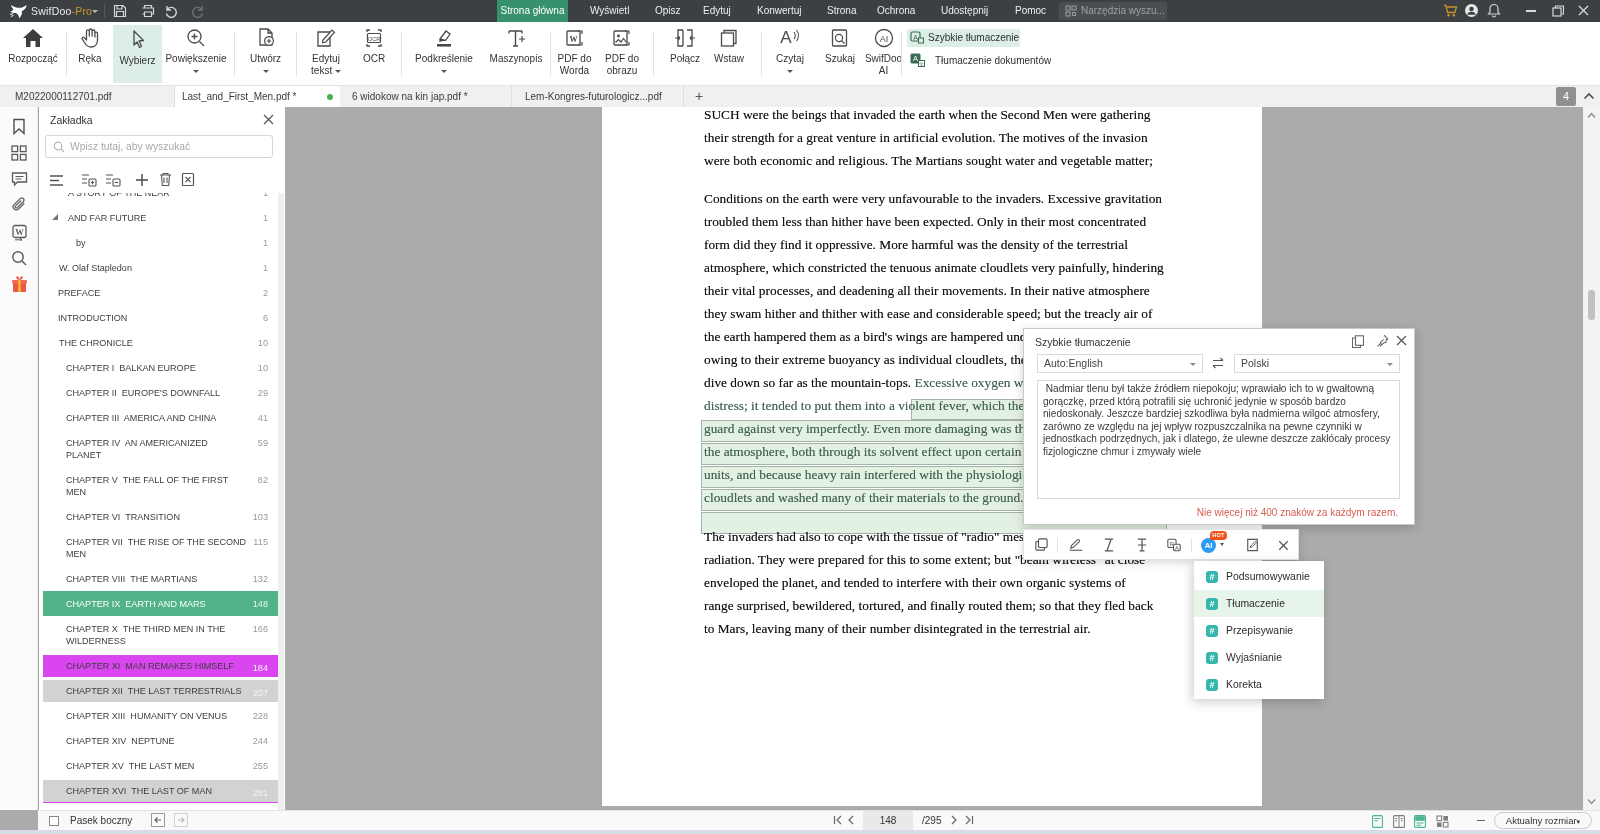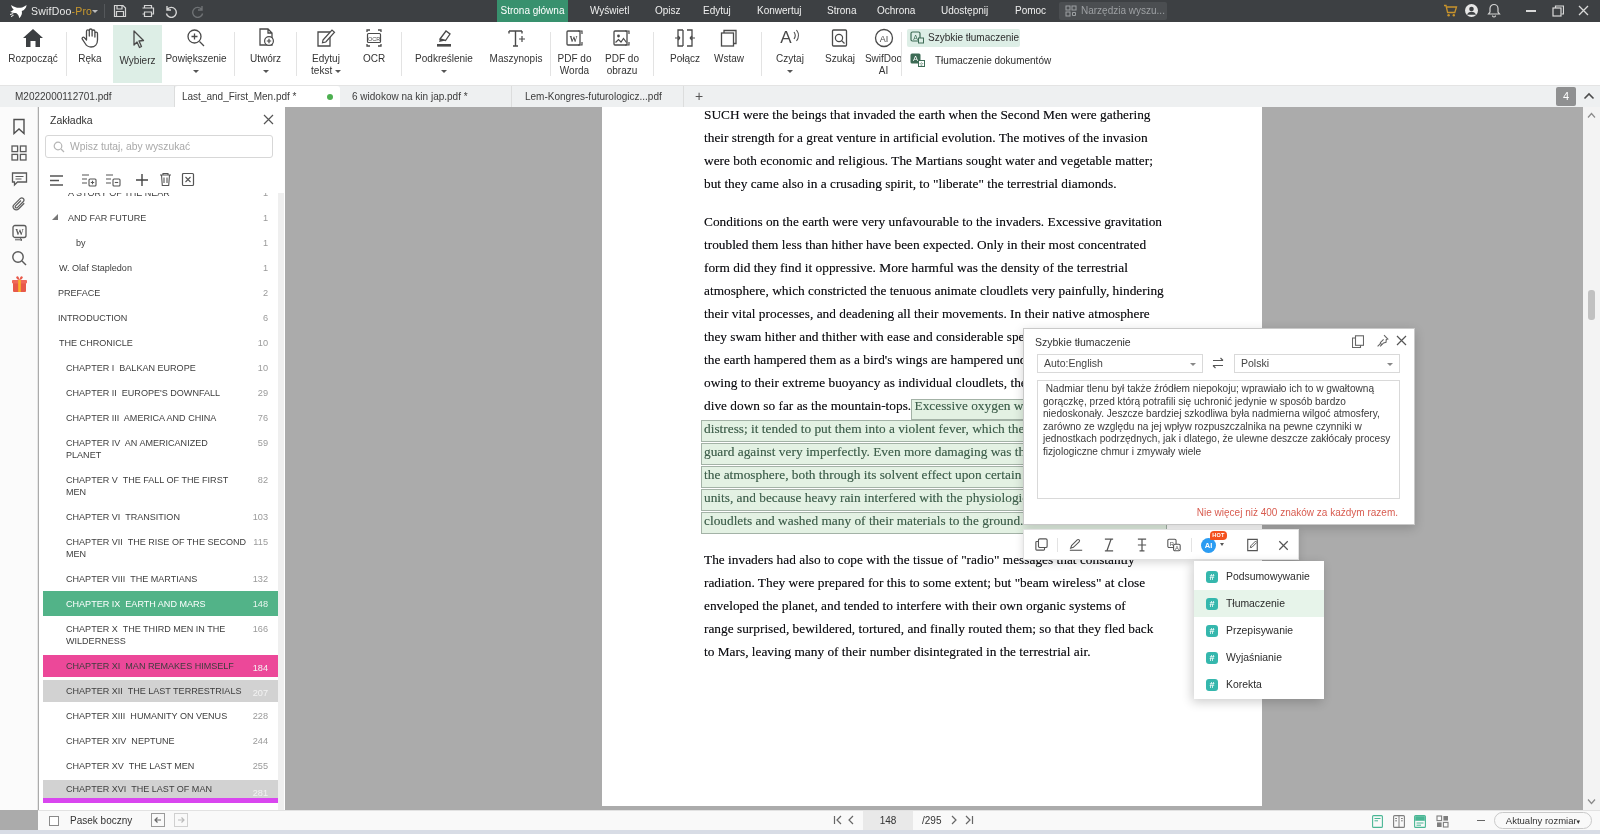--- a/index.html
+++ b/index.html
@@ -417,21 +417,21 @@
         <div class="trow" style="height:25px;">
           <span class="lbl" style="left:23px;color:#3d3d3d">CHAPTER I&nbsp; BALKAN EUROPE</span>
           <span class="num" style="color:#9a9a9a">10</span>
         </div>
         <div class="trow" style="height:25px;">
           <span class="lbl" style="left:23px;color:#3d3d3d">CHAPTER II&nbsp; EUROPE'S DOWNFALL</span>
           <span class="num" style="color:#9a9a9a">29</span>
         </div>
         <div class="trow" style="height:25px;text-align:right;">
           <span class="lbl" style="left:23px;color:#3d3d3d">CHAPTER III&nbsp; AMERICA AND CHINA</span>
-          <span class="num" style="color:#9a9a9a">76</span>
+          <span class="num" style="color:#9a9a9a">41</span>
         </div>
         <div class="trow" style="height:37px;">
           <span class="lbl" style="left:23px;color:#3d3d3d">CHAPTER IV&nbsp; AN AMERICANIZED<br>PLANET</span>
           <span class="num" style="color:#9a9a9a">59</span>
         </div>
         <div class="trow" style="height:37px;">
           <span class="lbl" style="left:23px;color:#3d3d3d">CHAPTER V&nbsp; THE FALL OF THE FIRST<br>MEN</span>
           <span class="num" style="color:#9a9a9a">82</span>
         </div>
         <div class="trow" style="height:25px;">
@@ -447,41 +447,41 @@
           <span class="num" style="color:#9a9a9a">132</span>
         </div>
         <div class="trow" style="height:25px;background:#52b388;">
           <span class="lbl" style="left:23px;color:#ffffff">CHAPTER IX&nbsp; EARTH AND MARS</span>
           <span class="num" style="color:#e8f5ee">148</span>
         </div>
         <div class="trow" style="height:37px;">
           <span class="lbl" style="left:23px;color:#3d3d3d">CHAPTER X&nbsp; THE THIRD MEN IN THE<br>WILDERNESS</span>
           <span class="num" style="color:#9a9a9a">166</span>
         </div>
-        <div class="trow" style="height:25px;background:#ec4899;border-top:2px solid #fff;border-bottom:1px solid #fff;">
+        <div class="trow" style="height:25px;background:#d946ef;border-top:2px solid #fff;border-bottom:1px solid #fff;">
           <span class="lbl" style="left:23px;color:#3d3d3d">CHAPTER XI&nbsp; MAN REMAKES HIMSELF</span>
           <span class="num" style="color:#f3f3f3">184</span>
         </div>
         <div class="trow" style="height:25px;background:#d2d2d2;border-top:2px solid #fff;border-bottom:1px solid #fff;">
           <span class="lbl" style="left:23px;color:#3d3d3d">CHAPTER XII&nbsp; THE LAST TERRESTRIALS</span>
           <span class="num" style="color:#f3f3f3">207</span>
         </div>
         <div class="trow" style="height:25px;">
           <span class="lbl" style="left:23px;color:#3d3d3d">CHAPTER XIII&nbsp; HUMANITY ON VENUS</span>
           <span class="num" style="color:#9a9a9a">228</span>
         </div>
         <div class="trow" style="height:25px;">
           <span class="lbl" style="left:23px;color:#3d3d3d">CHAPTER XIV&nbsp; NEPTUNE</span>
           <span class="num" style="color:#9a9a9a">244</span>
         </div>
         <div class="trow" style="height:25px;">
           <span class="lbl" style="left:23px;color:#3d3d3d">CHAPTER XV&nbsp; THE LAST MEN</span>
           <span class="num" style="color:#9a9a9a">255</span>
         </div>
-        <div class="trow" style="height:25px;background:#d2d2d2;border-top:2px solid #fff;border-bottom:5px solid #d946ef;">
+        <div class="trow" style="height:25px;background:#d2d2d2;border-top:2px solid #fff;border-bottom:1px solid #d946ef;">
           <span class="lbl" style="left:23px;color:#3d3d3d">CHAPTER XVI&nbsp; THE LAST OF MAN</span>
           <span class="num" style="color:#f3f3f3">281</span>
         </div>
       </div>
     </div>
   <div class="abs" style="left:239px;top:86px;width:6px;height:617px;background:#efefef"></div>
 
 </div>
 
 <div id="content">
@@ -490,21 +490,20 @@
     <div class="hlbox" style="left:309px;top:292px;width:256px;height:21px"></div>
     <div class="hlbox" style="left:99px;top:313px;width:466px;height:22px"></div>
     <div class="hlbox" style="left:99px;top:336px;width:466px;height:22px"></div>
     <div class="hlbox" style="left:99px;top:359px;width:466px;height:22px"></div>
     <div class="hlbox" style="left:99px;top:382px;width:466px;height:22px"></div>
     <div class="hlbox" style="left:99px;top:405px;width:466px;height:22px"></div>
     <div id="doctext">
         <div class="dl">SUCH were the beings that invaded the earth when the Second Men were gathering</div>
         <div class="dl">their strength for a great venture in artificial evolution. The motives of the invasion</div>
         <div class="dl">were both economic and religious. The Martians sought water and vegetable matter;</div>
-        <div class="dl raw">but they came also in a crusading spirit, to "liberate" the terrestrial diamonds.</div>
         <div class="psp1"></div>
         <div class="dl">Conditions on the earth were very unfavourable to the invaders. Excessive gravitation</div>
         <div class="dl">troubled them less than hither have been expected. Only in their most concentrated</div>
         <div class="dl">form did they find it oppressive. More harmful was the density of the terrestrial</div>
         <div class="dl">atmosphere, which constricted the tenuous animate cloudlets very painfully, hindering</div>
         <div class="dl">their vital processes, and deadening all their movements. In their native atmosphere</div>
         <div class="dl">they swam hither and thither with ease and considerable speed; but the treacly air of</div>
         <div class="dl">the earth hampered them as a bird's wings are hampered under water. Moreover,</div>
         <div class="dl">owing to their extreme buoyancy as individual cloudlets, they were scarcely able to</div>
         <div class="dl">dive down so far as the mountain-tops. <span class="hltext">Excessive oxygen was also a source of</span></div>

